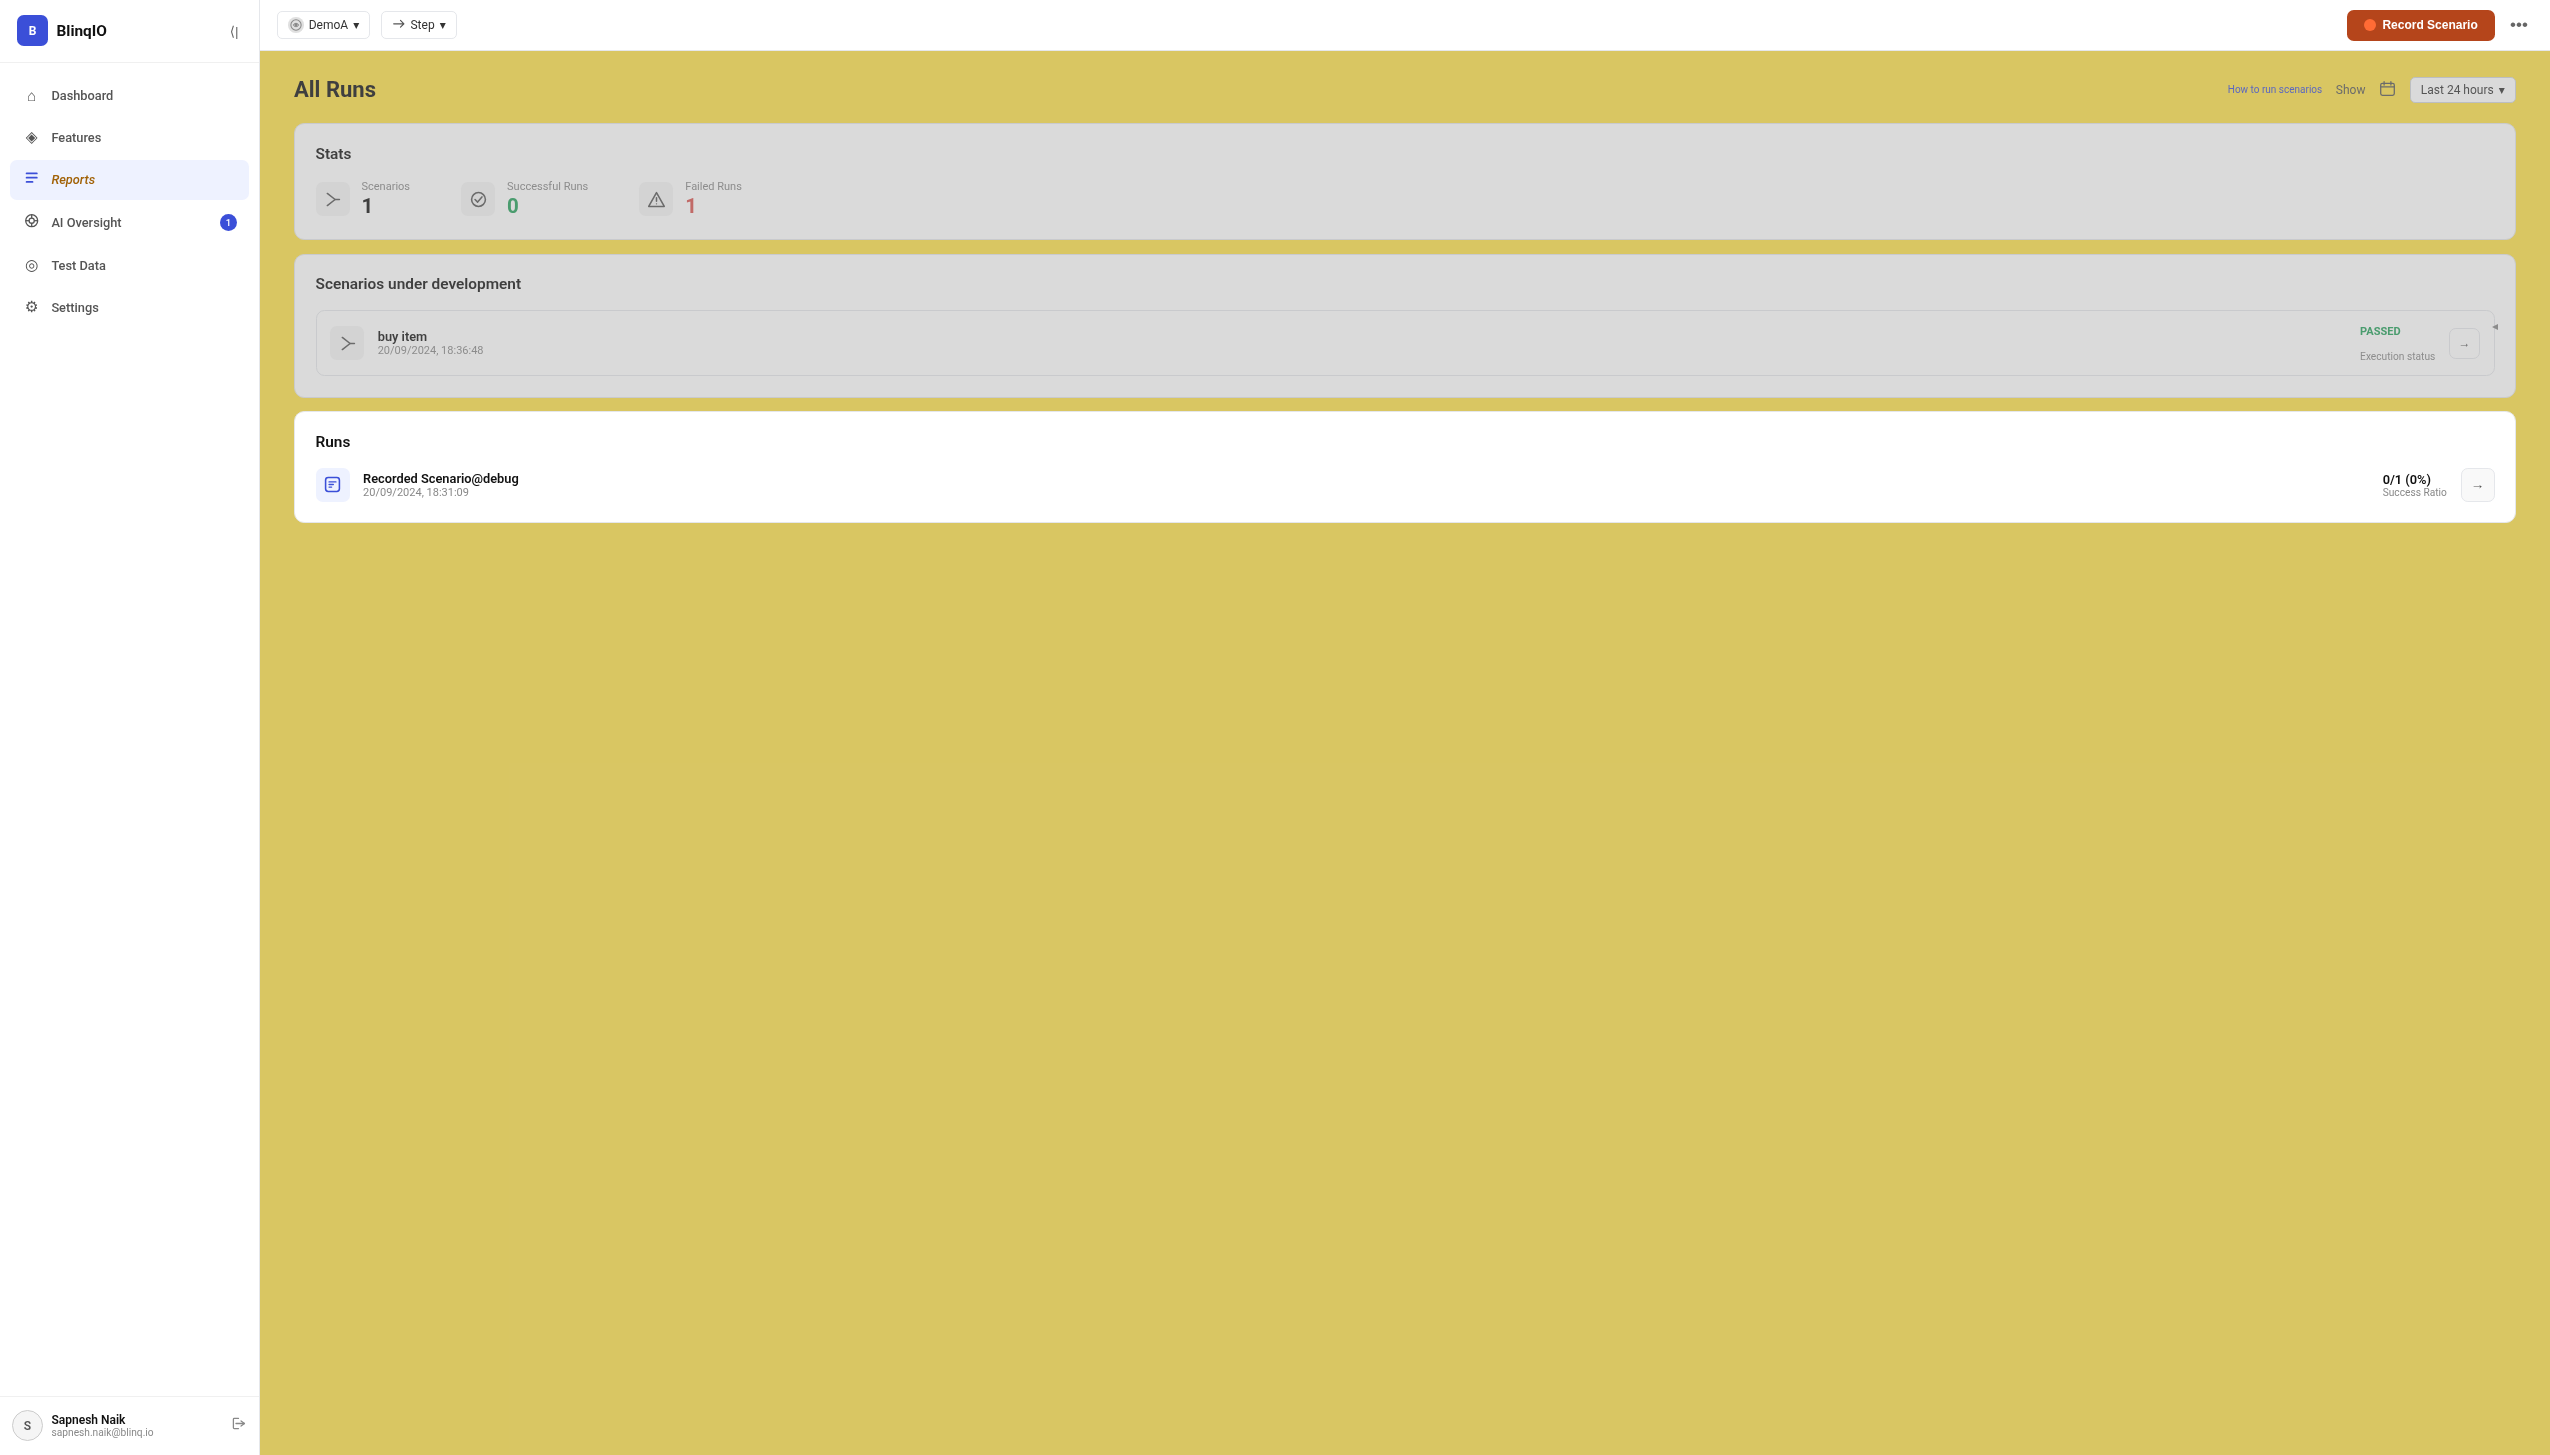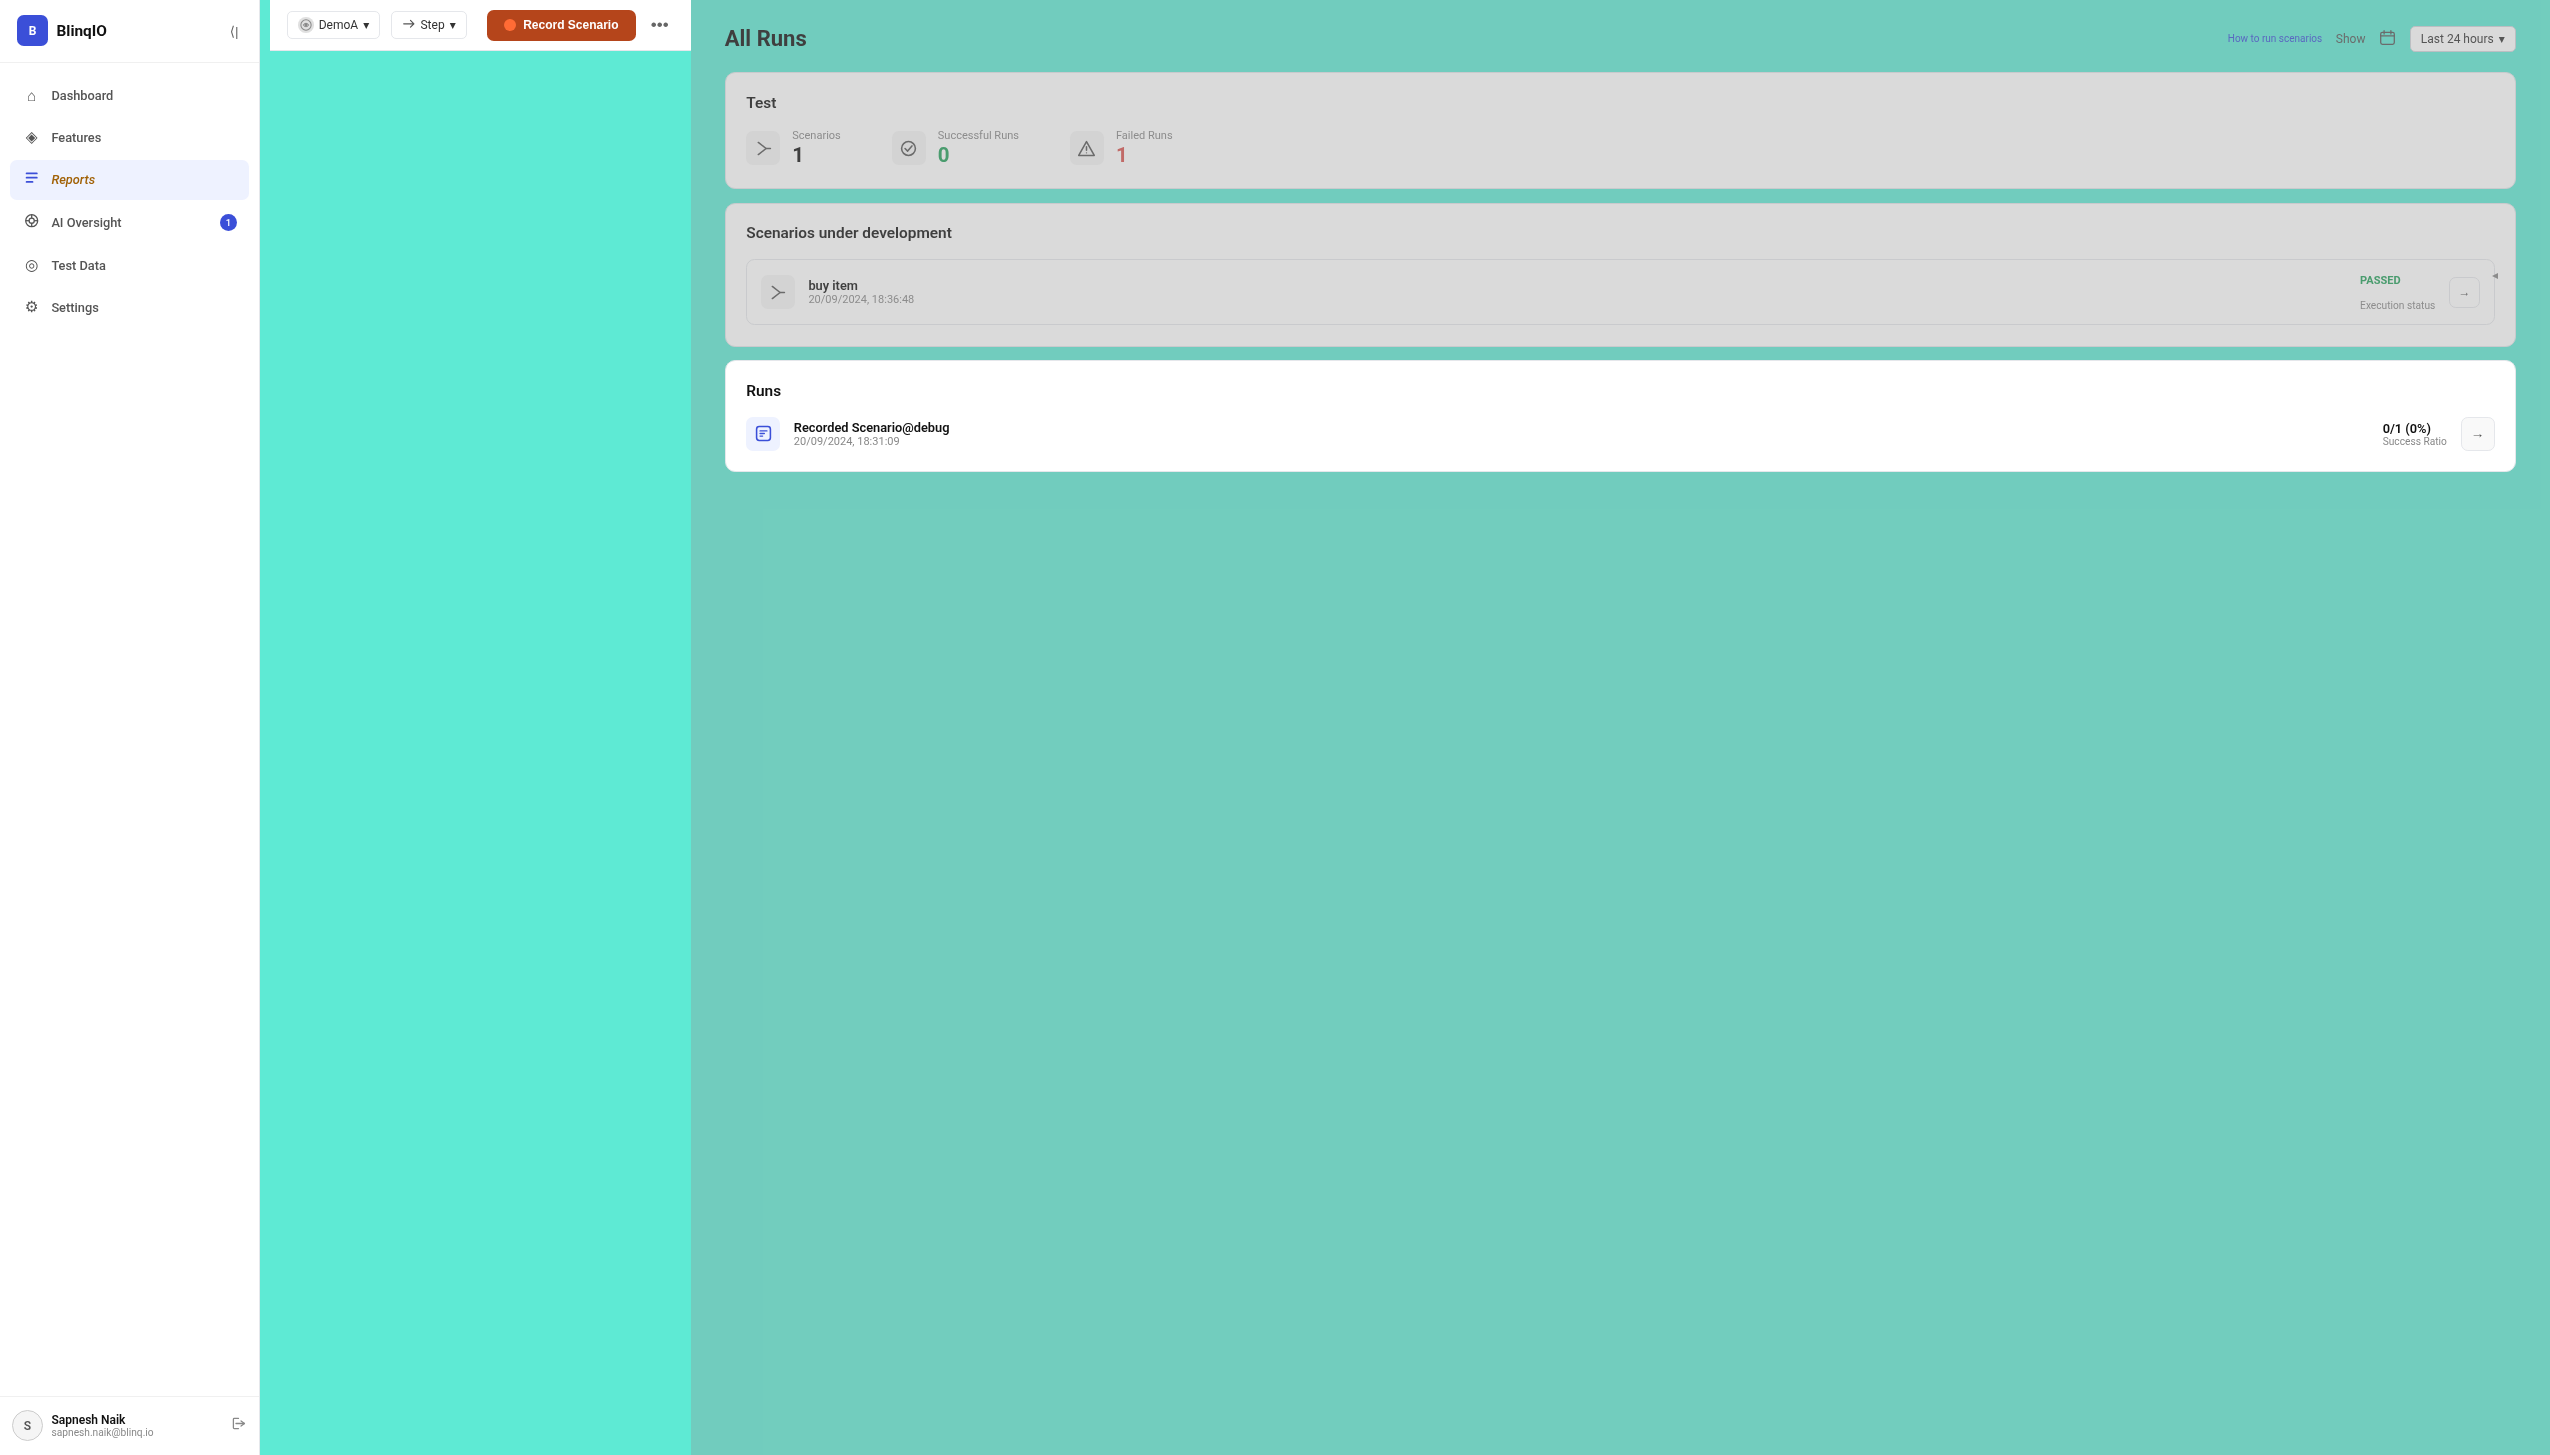--- a/index.html
+++ b/index.html
@@ -160,24 +160,23 @@
       border: none;
       cursor: pointer;
       color: #888;
       font-size: 15.4px;
     }
 
     
     .main {
       flex: 1;
       display: flex;
-      flex-direction: row;
+      flex-direction: column;
       overflow: hidden;
-      background: #5eead4;
-      padding-left: 10px;
+      background: #fde047;
     }
 
     
     .topbar {
       background: #ffffff;
       display: flex;
       align-items: center;
       gap: 10.2px;
       padding: 0 17px;
       height: 51px;
@@ -669,21 +668,21 @@
           </svg>
         </span>
         <div class="time-filter">
           <span>Last 24 hours</span>
           <span>▾</span>
         </div>
       </div>
     </div>
 
     <div class="stats-card">
-      <h2 class="stats-title">Test</h2>
+      <h2 class="stats-title">Stats</h2>
       <div class="stats-row">
         <div class="stat-item">
           <div class="stat-icon">
             <svg width="19" height="19" viewBox="0 0 22 22" fill="none">
               <path d="M5 4L14 11L5 18" stroke="#555" stroke-width="1.8" stroke-linecap="round" stroke-linejoin="round"></path>
               <path d="M14 11H19" stroke="#555" stroke-width="1.8" stroke-linecap="round"></path>
             </svg>
           </div>
           <div class="stat-details">
             <span class="stat-label">Scenarios</span>

